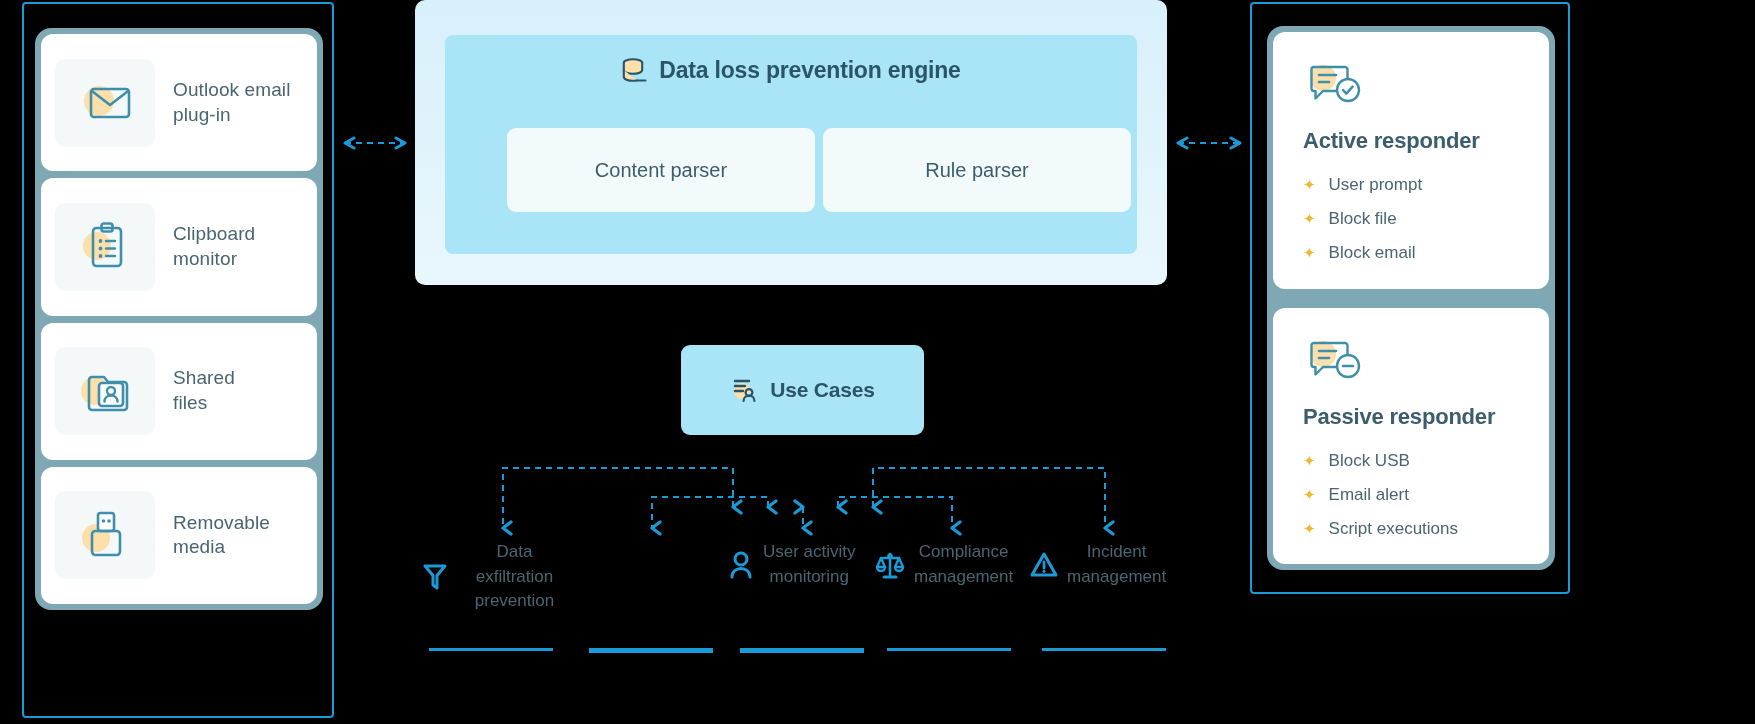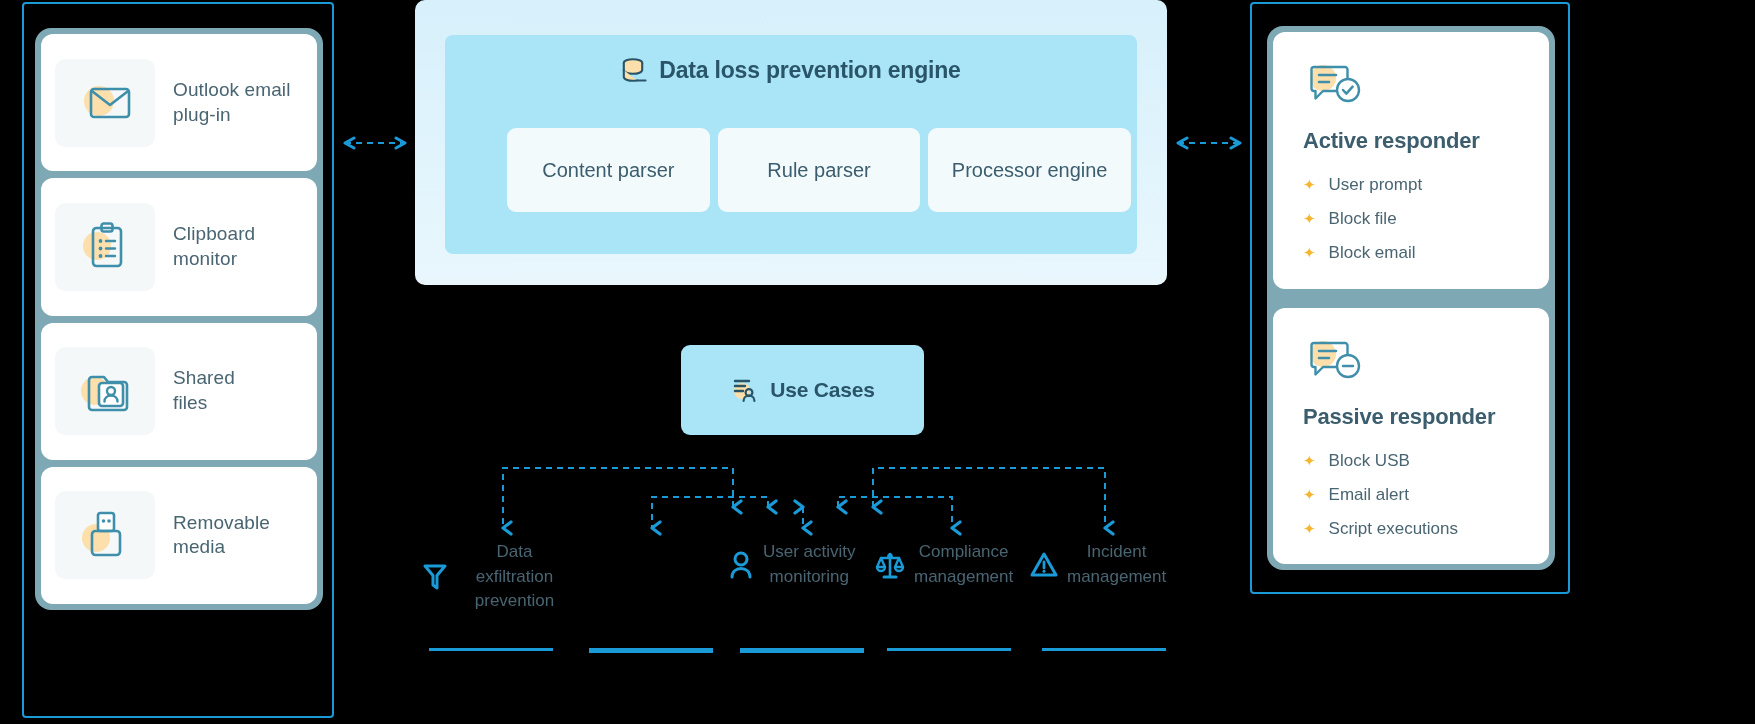--- a/index.html
+++ b/index.html
@@ -215,21 +215,20 @@
             <path d="M2.8 6v7c0 2.1 4.1 3.8 9.2 3.8s9.2-1.7 9.2-3.8V6" fill="#fcdfab" stroke="#2a5568" stroke-width="2.1" stroke-linejoin="round"></path>
             <path d="M2.8 13v7c0 2.1 4.1 3.8 9.2 3.8 1.4 0 2.8-.13 4-.37" fill="#fcdfab" stroke="#2a5568" stroke-width="2.1" stroke-linecap="round"></path>
             <path d="M16.5 23.5h8" stroke="#2a5568" stroke-width="2.1" stroke-linecap="round"></path>
           </svg>
         </span>
         <span id="dlp-title">Data loss prevention engine</span>
       </div>
       <div id="parser-row">
         <div class="parser-card">Content parser</div>
         <div class="parser-card">Rule parser</div>
-        <div class="parser-card">Processor engine</div>
       </div>
     </div>
   </div>
 
   <div id="use-cases-box">
     <span>
       <svg width="28" height="28" viewBox="0 0 28 28">
         <circle cx="12" cy="15" r="8" fill="#fcdfab"></circle>
         <path d="M5 5h14M5 10h10M5 15h8" stroke="#2a5568" stroke-width="2.4" stroke-linecap="round"></path>
         <circle cx="19" cy="16.5" r="3.4" fill="none" stroke="#2a5568" stroke-width="2.2"></circle>

